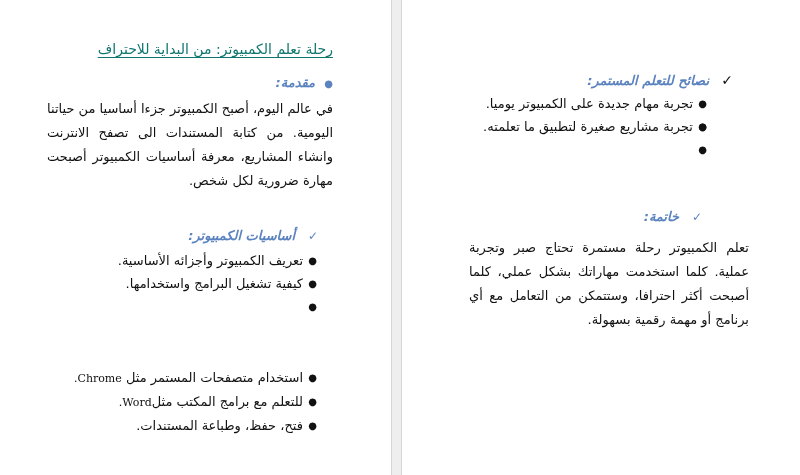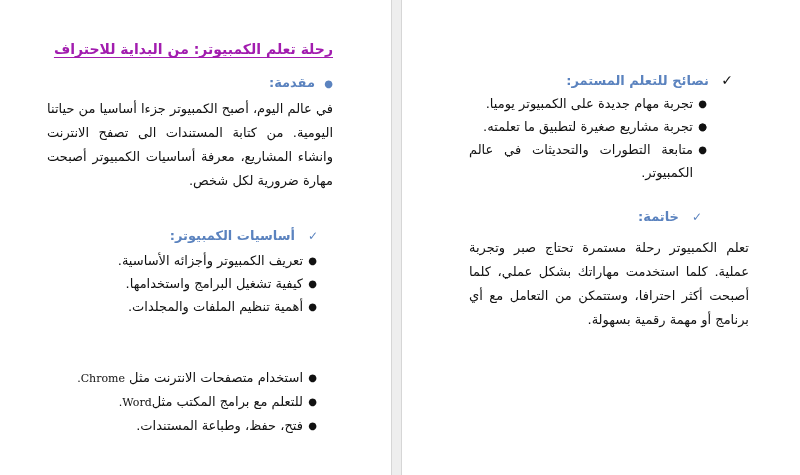--- a/index.html
+++ b/index.html
@@ -13,25 +13,25 @@
   }
   .page-left { left:0; width:391px; }
   .page-right { left:402px; width:399px; }
   .gutter {
     position:absolute; left:391px; top:0; width:11px; height:475px;
     background:#eeeeee; border-left:1px solid #d6d6d6; border-right:1px solid #d6d6d6;
     box-sizing:border-box;
   }
   .content { position:absolute; direction:rtl; text-align:right; }
   .title {
-    color:#a21caf; font-weight:bold; font-size:14px; text-decoration:underline;
+    color:#0f766e; font-weight:normal; font-size:14px; text-decoration:underline;
     text-underline-offset:3px; white-space:nowrap; line-height:18px;text-align:center;
   }
   .heading {
-    color:#5b83bf; font-weight:bold; font-size:13px; white-space:nowrap; line-height:18px;
+    color:#5b83bf; font-weight:bold; font-size:13px; white-space:nowrap; line-height:18px;font-style:italic;
   }
   .heading .mark { display:inline-block; width:20px; color:#5b83bf; font-weight:normal; font-size:12px; margin-left:8px; text-align:center; }
   .heading .mark.dark { color:#111111; font-size:14px; }
   .heading .dot { display:inline-block; width:14px; color:#5b83bf; font-size:10px; margin-left:4px; }
   .para {
     color:#111111; font-size:13px; line-height:24px; text-align:justify; text-align-last:right;
   }
   .list { list-style:none; margin:0; padding:0; }
   .list li {
     color:#111111; font-size:13px; line-height:23px; position:relative; padding-right:14px; white-space:nowrap;
@@ -50,40 +50,40 @@
     <span class="dot">●</span><span>مقدمة:</span>
   </div>
   <div class="content heading" style="right:68px; top:227px;">
     <span class="mark">✓</span><span>أساسيات الكمبيوتر:</span>
   </div>
 
   <div class="content para" style="right:58px; top:97px; width:286px;">في عالم اليوم، أصبح الكمبيوتر جزءا أساسيا من حياتنا اليومية. من كتابة المستندات الى تصفح الانترنت وانشاء المشاريع، معرفة أساسيات الكمبيوتر أصبحت مهارة ضرورية لكل شخص.</div>
   <ul class="content list" style="right:74px; top:249px;">
     <li><span class="b">●</span><span>تعريف الكمبيوتر وأجزائه الأساسية.</span></li>
     <li><span class="b">●</span><span>كيفية تشغيل البرامج واستخدامها.</span></li>
-    <li><span class="b">●</span><span>أهمية تنظيم الملفات والمجلدات.</span></li>
+    <li><span class="b">●</span></li>
   </ul>
 
   <ul class="content list" style="right:74px; top:366px;">
-    <li><span class="b">●</span><span>استخدام متصفحات الانترنت مثل </span><span class="latin">Chrome.</span></li>
+    <li><span class="b">●</span><span>استخدام متصفحات المستمر مثل </span><span class="latin">Chrome.</span></li>
     <li><span class="b">●</span><span>للتعلم مع برامج المكتب مثل</span><span class="latin">Word.</span></li>
     <li><span class="b">●</span><span>فتح، حفظ، وطباعة المستندات.</span></li>
   </ul>
 </div>
 
 <div class="gutter"></div>
 
 <div class="page page-right">
   <div class="content heading" style="right:64px; top:71px;">
     <span class="mark dark">✓</span><span>نصائح للتعلم المستمر:</span>
   </div>
   <ul class="content list" style="right:94px; top:92px; width:238px;">
     <li><span class="b">●</span><span>تجربة مهام جديدة على الكمبيوتر يوميا.</span></li>
     <li><span class="b">●</span></li>
     <li><span class="b">●</span><span>تجربة مشاريع صغيرة لتطبيق ما تعلمته.</span></li>
-    <li class="wrap"><span class="b">●</span><span>متابعة التطورات والتحديثات في عالم الكمبيوتر.</span></li>
+    <li class="wrap"><span class="b">●</span></li>
   </ul>
 
   <div class="content heading" style="right:94px; top:208px;">
     <span class="mark">✓</span><span>خاتمة:</span>
   </div>
   <div class="content para" style="right:52px; top:236px; width:280px;">تعلم الكمبيوتر رحلة مستمرة تحتاج صبر وتجربة عملية. كلما استخدمت مهاراتك بشكل عملي، كلما أصبحت أكثر احترافا، وستتمكن من التعامل مع أي برنامج أو مهمة رقمية بسهولة.</div>
 </div>
 
 </body></html>

